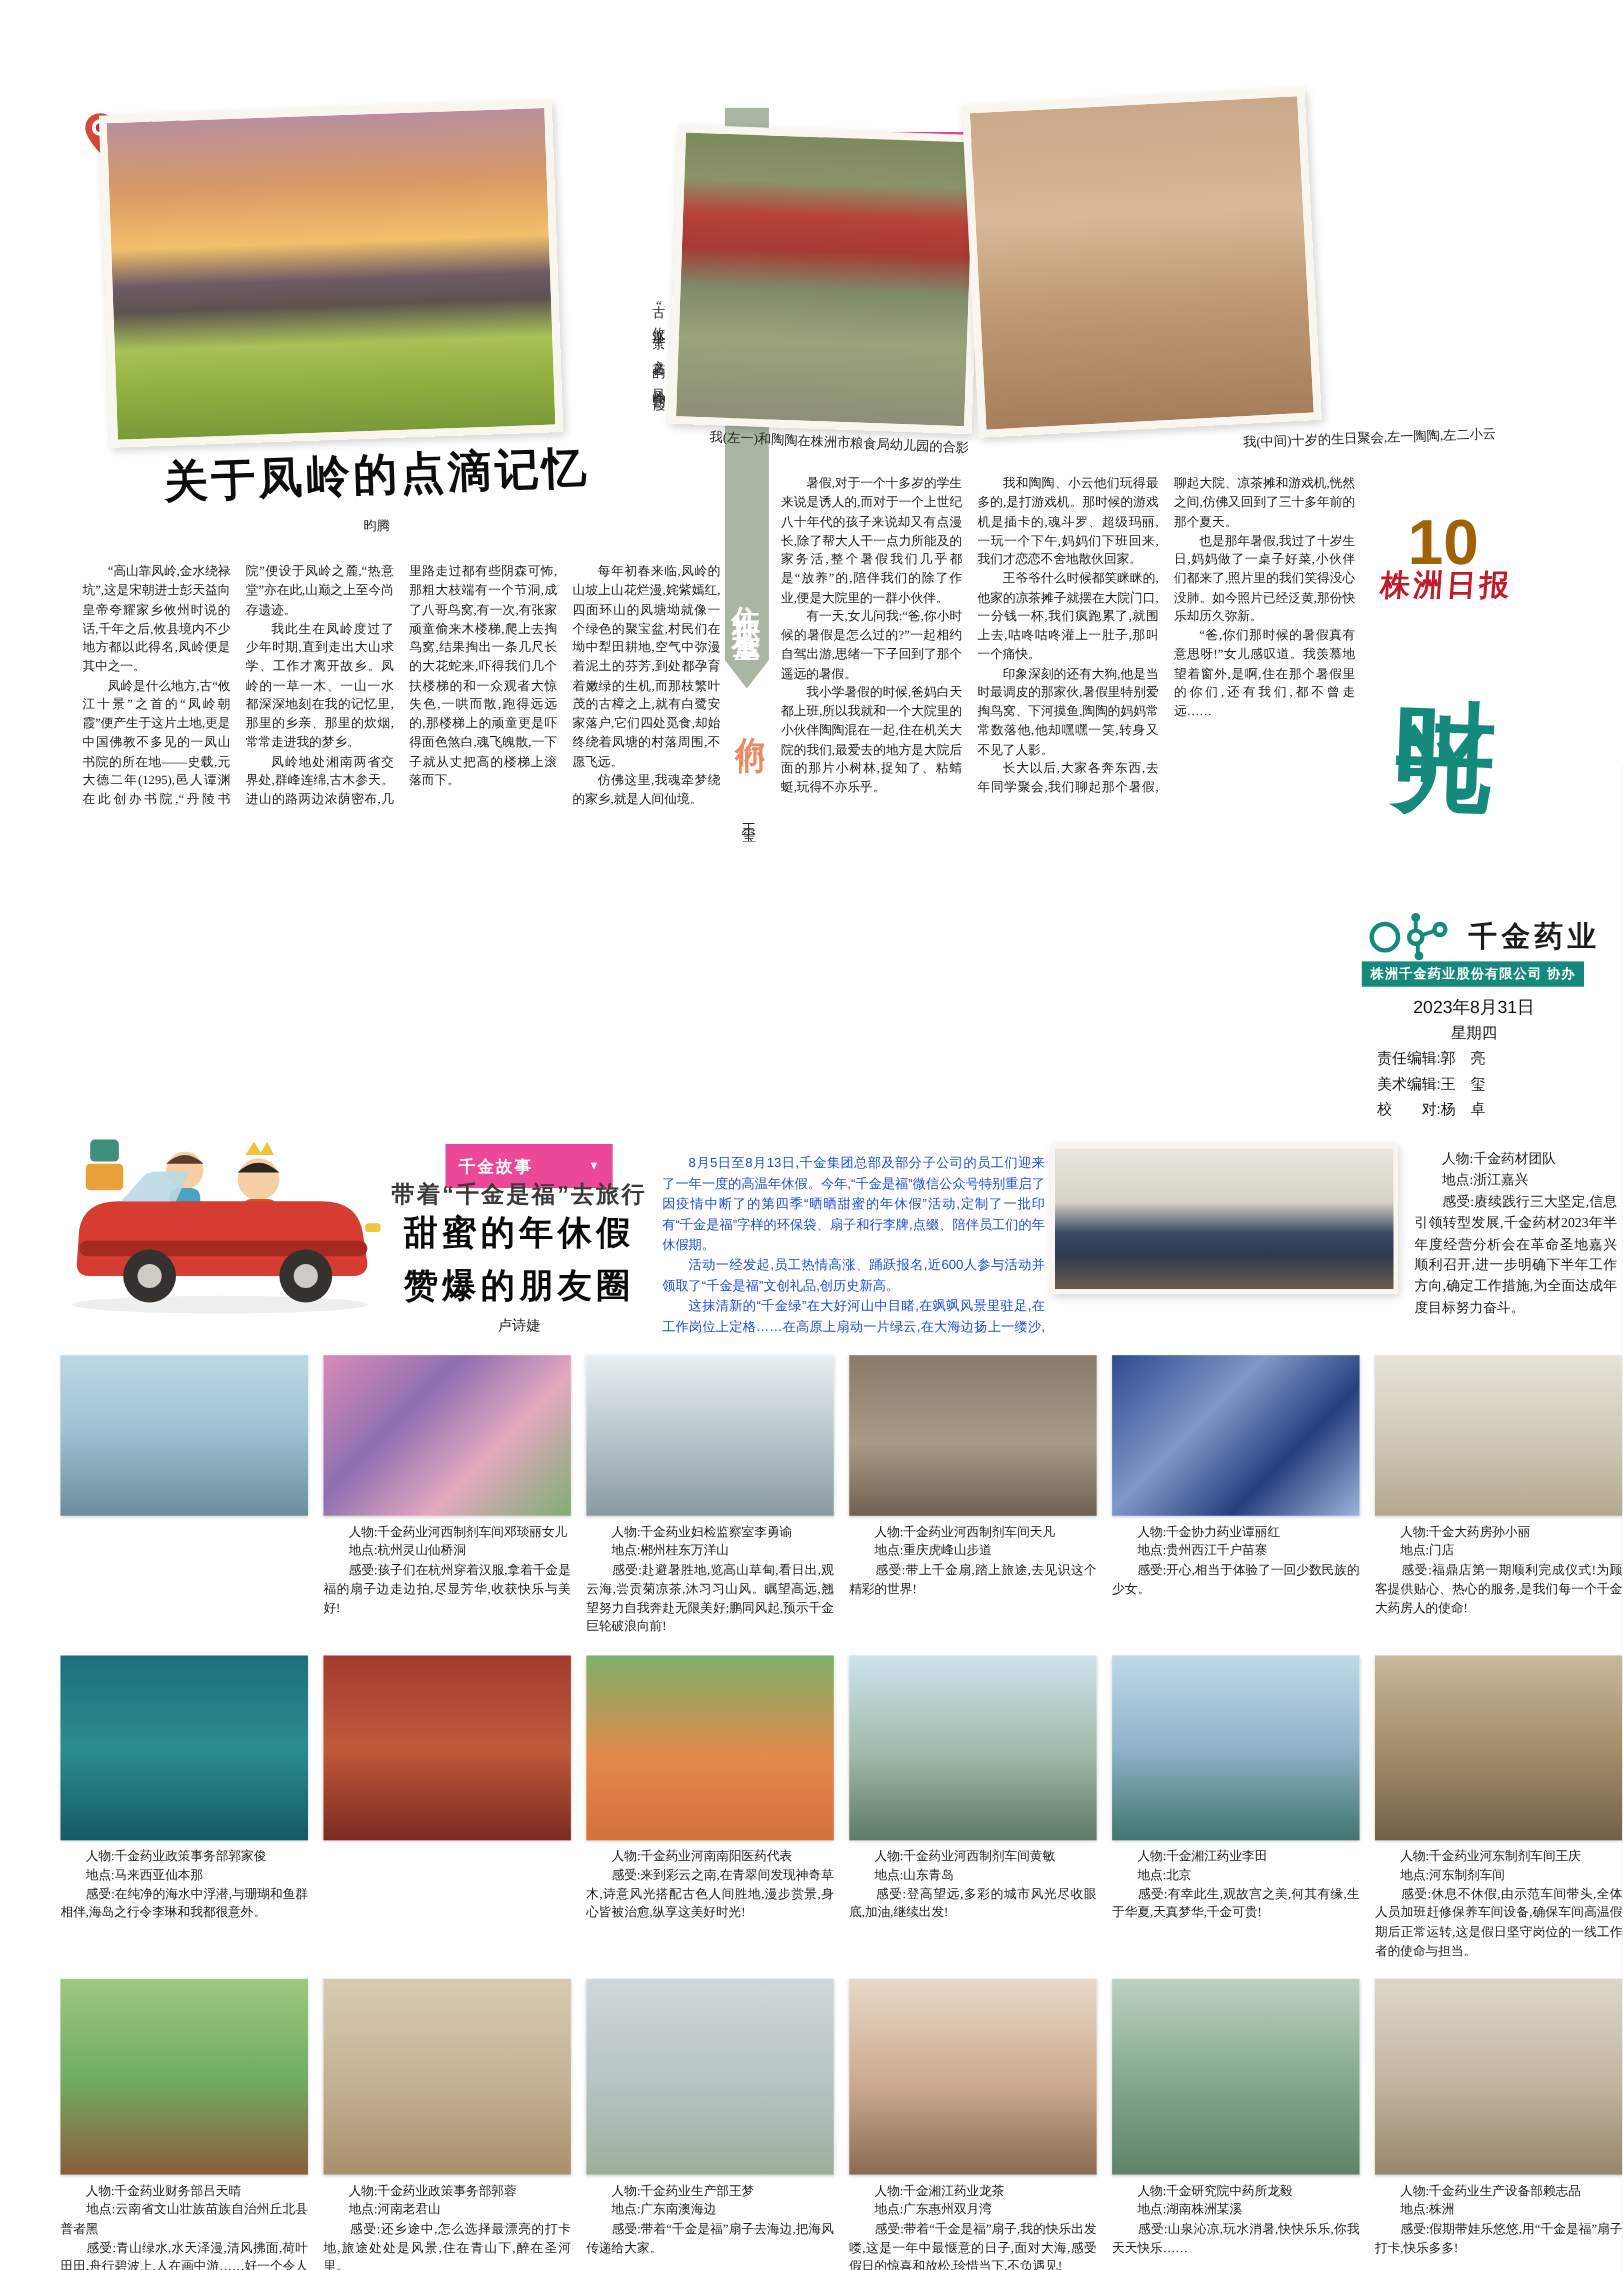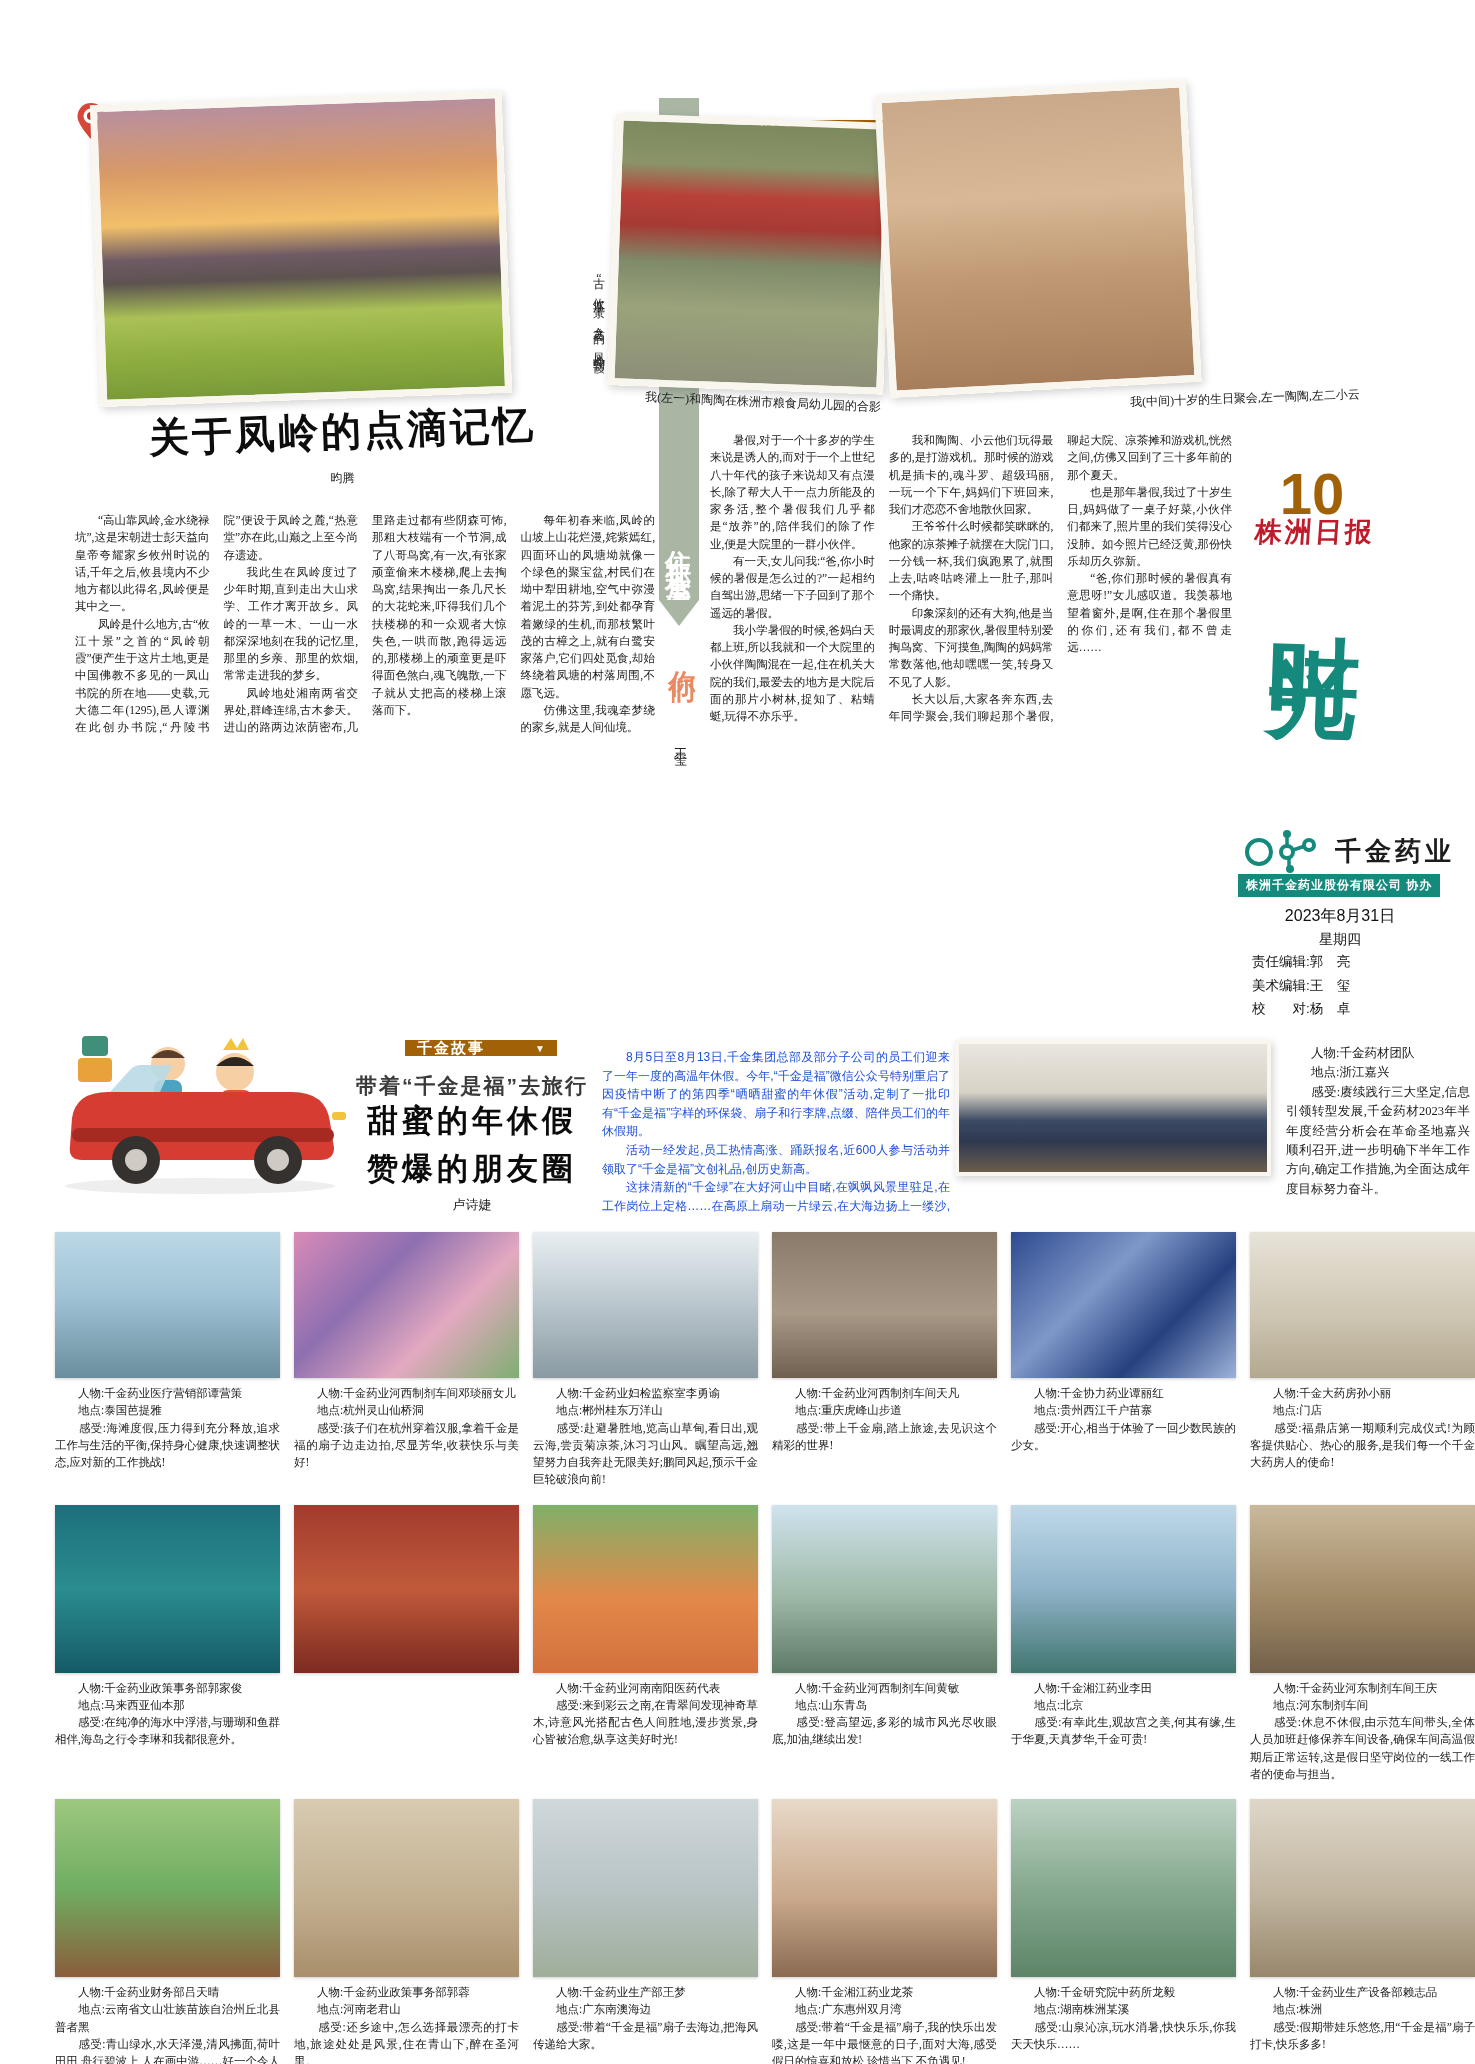--- a/index.html
+++ b/index.html
@@ -2,22 +2,22 @@
 <html><head>
 <meta charset="utf-8">
 <style>
   html,body{margin:0;padding:0;background:#e9e9e9;}
   .page{position:relative;width:1475px;height:2064px;background:#ffffff;overflow:hidden;
         font-family:"Liberation Sans",sans-serif;color:#111;}
   .abs{position:absolute;}
 
   
   .section-tag{display:flex;align-items:center;justify-content:space-between;
-    background:#a16207;color:#fff;font-weight:bold;font-size:15px;
-    padding:0 12px;height:16px;letter-spacing:2px;}
+    background:#ec4899;color:#fff;font-weight:bold;font-size:15px;
+    padding:0 12px;height:40px;letter-spacing:2px;}
   .section-tag .tri{font-size:10px;letter-spacing:0;}
 
   
   .place-tag{display:flex;align-items:center;gap:8px;}
   .place-tag .txt{font-size:27px;font-weight:bold;font-style:italic;color:#d9532b;
     font-family:"Liberation Sans",sans-serif;letter-spacing:2px;transform:skewX(-6deg);}
   .photo-card{border:7px solid #f8f6ee;box-shadow:2px 3px 8px rgba(0,0,0,.18);}
   .headline{font-weight:900;font-size:40px;letter-spacing:3px;text-align:center;
     font-family:"Liberation Sans",sans-serif;color:#0d0d0d;}
   .byline{font-size:12px;text-align:center;color:#222;}
@@ -198,23 +198,20 @@
   <div class="abs photo-card" style="left:955px;top:1040px;width:308px;height:128px;border-width:4px;
               background:linear-gradient(180deg,#e9e6df 0%,#d8d2c6 38%,#3c4a63 60%,#2e3950 76%,#6b5d4d 100%);"></div>
   <div class="abs side-cap" style="left:1286px;top:1044px;width:184px;height:170px;overflow:hidden;">　　人物:千金药材团队
 　　地点:浙江嘉兴
 　　感受:赓续践行三大坚定,信息引领转型发展,千金药材2023年半年度经营分析会在革命圣地嘉兴顺利召开,进一步明确下半年工作方向,确定工作措施,为全面达成年度目标努力奋斗。</div>
 
   <div class="abs grid" style="left:55px;top:1232px;width:1420px;">
 
       <div class="cell">
         <div class="gphoto" style="background: linear-gradient(rgb(188, 216, 230) 0%, rgb(159, 195, 212) 45%, rgb(107, 142, 158) 100%); height: 146px;"></div>
-        <div class="gcap">　　人物:千金药业医疗营销部谭营策
-　　地点:泰国芭提雅
-　　感受:海滩度假,压力得到充分释放,追求工作与生活的平衡,保持身心健康,快速调整状态,应对新的工作挑战!</div>
       </div>
 
       <div class="cell">
         <div class="gphoto" style="background: linear-gradient(135deg, rgb(217, 139, 183) 0%, rgb(142, 111, 176) 35%, rgb(227, 169, 192) 65%, rgb(127, 174, 114) 100%); height: 146px;"></div>
         <div class="gcap">　　人物:千金药业河西制剂车间邓琰丽女儿
 　　地点:杭州灵山仙桥洞
 　　感受:孩子们在杭州穿着汉服,拿着千金是福的扇子边走边拍,尽显芳华,收获快乐与美好!</div>
       </div>
 
       <div class="cell">

